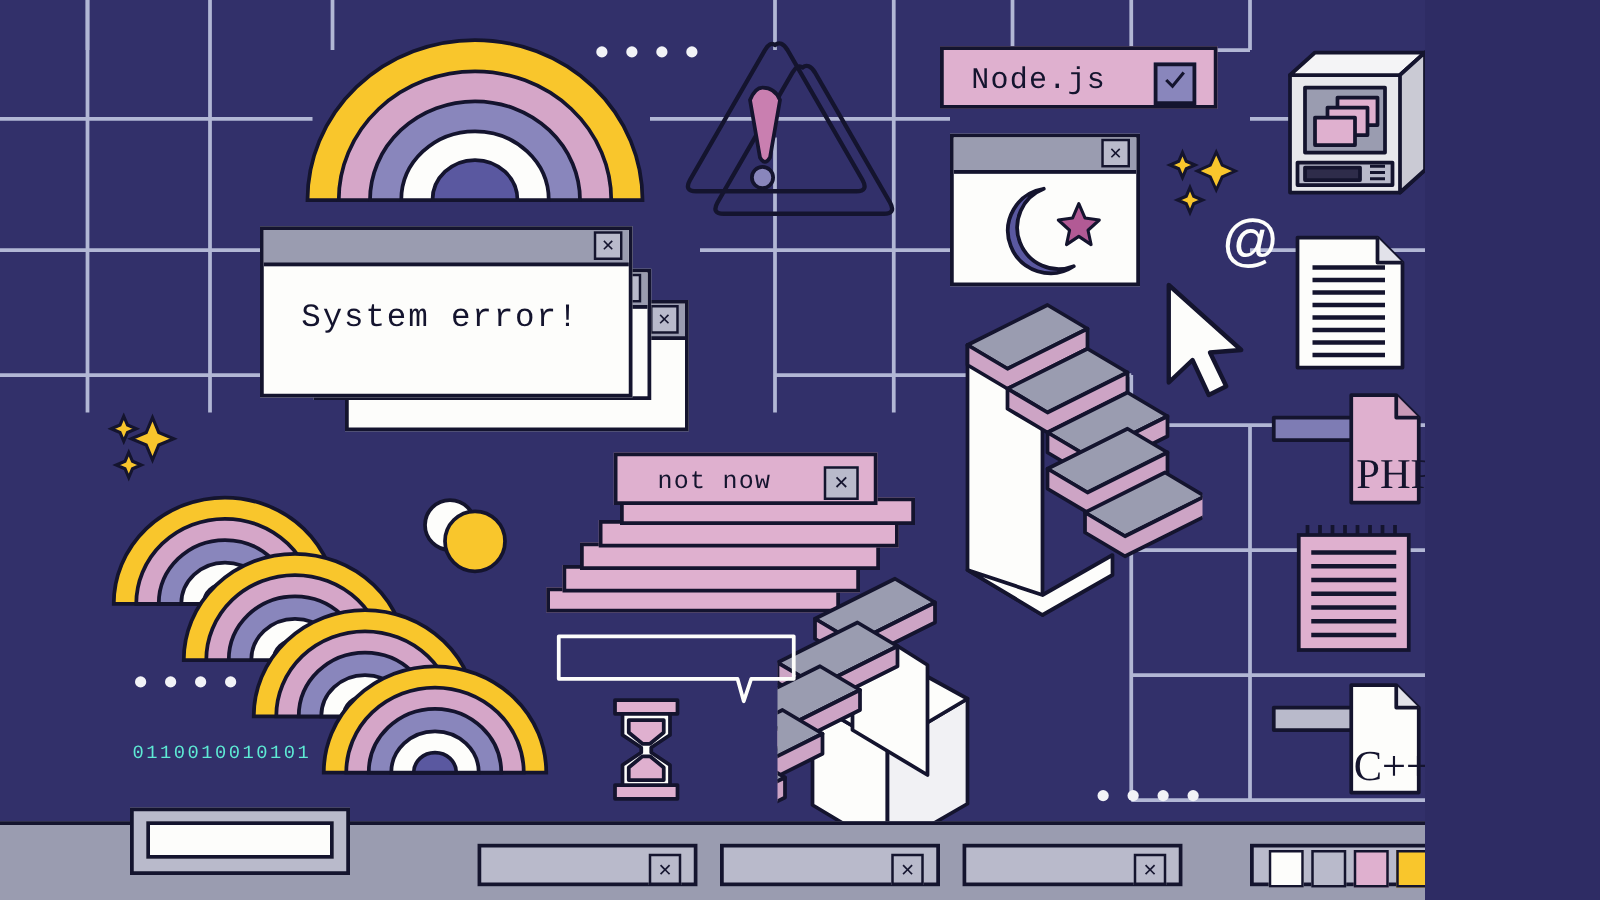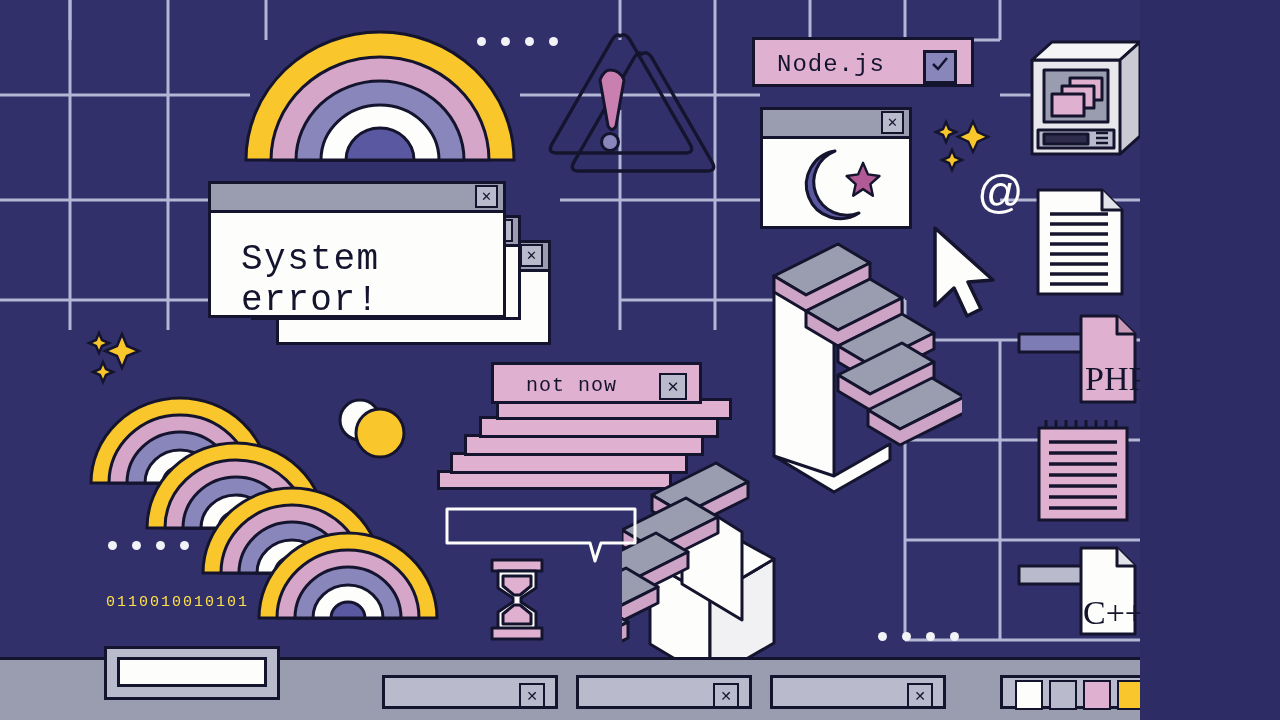--- a/index.html
+++ b/index.html
@@ -163,21 +163,21 @@
   <div class="win" style="left:251px;top:215px;width:270px;height:105px;">
     <div class="bar">
       <div class="xbtn" style="right:5px;top:1px;">✕</div>
     </div>
   </div>
 
   <div class="win" style="left:208px;top:181px;width:298px;height:137px;">
     <div class="bar">
       <div class="xbtn" style="right:5px;top:1px;">✕</div>
     </div>
-    <span class="mono lbl" style="left:30px;top:55px;font-size:36px;letter-spacing:1.5px;">System error!</span>
+    <span class="mono lbl" style="left:30px;top:55px;font-size:26px;letter-spacing:1.5px;">System error!</span>
   </div>
 
   <svg style="position:absolute;left:86px;top:330px;" width="66" height="60">
     <path d="M36,4 L41,16 L53,21 L41,26 L36,38 L31,26 L19,21 L31,16 Z" fill="#f9c62c" stroke="#14142e" stroke-width="2.5"></path>
     <path d="M10,6 L13,13 L20,16 L13,19 L10,26 L7,19 L0,16 L7,13 Z" fill="#f9c62c" stroke="#14142e" stroke-width="2.5" transform="translate(3,-3)"></path>
     <path d="M10,6 L13,13 L20,16 L13,19 L10,26 L7,19 L0,16 L7,13 Z" fill="#f9c62c" stroke="#14142e" stroke-width="2.5" transform="translate(7,26)"></path>
   </svg>
 
   <svg style="position:absolute;left:1013px;top:310px;" width="128" height="98">
     <path d="M6,24 L72,24 L72,42 L6,42 Z" fill="#7e7cb4" stroke="#14142e" stroke-width="3" stroke-linejoin="round"></path>
@@ -311,21 +311,21 @@
   <svg style="position:absolute;left:487px;top:558px;" width="60" height="84">
     <g stroke="#14142e" stroke-width="3" stroke-linejoin="round">
       <rect x="5" y="2" width="50" height="11" fill="#dfb0cf"></rect>
       <path d="M11,13 L49,13 L49,30 L34,40 L34,44 L49,54 L49,71 L11,71 L11,54 L26,44 L26,40 L11,30 Z" fill="#fdfdfb"></path>
       <path d="M16,18 L44,18 L44,28 L33,37 L27,37 L16,28 Z" fill="#dfb0cf"></path>
       <path d="M16,66 L44,66 L44,56 L33,47 L27,47 L16,56 Z" fill="#dfb0cf"></path>
       <rect x="5" y="70" width="50" height="11" fill="#dfb0cf"></rect>
     </g>
   </svg>
 
-  <div class="mono" style="position:absolute;left:106px;top:594px;font-size:15px;color:#fde047;letter-spacing:2px;">0110010010101</div>
+  <div class="mono" style="position:absolute;left:106px;top:594px;font-size:15px;color:#5eead4;letter-spacing:2px;">0110010010101</div>
 
   <div class="dot" style="left:878px;top:632px;width:9px;height:9px;"></div>
   <div class="dot" style="left:902px;top:632px;width:9px;height:9px;"></div>
   <div class="dot" style="left:926px;top:632px;width:9px;height:9px;"></div>
   <div class="dot" style="left:950px;top:632px;width:9px;height:9px;"></div>
 
   <div class="taskbar">
     <div class="taskbtn" style="left:382px;top:15px;width:176px;height:34px;">
       <div class="xbtn" style="right:10px;top:5px;width:22px;height:21px;font-size:14px;">✕</div>
     </div>

